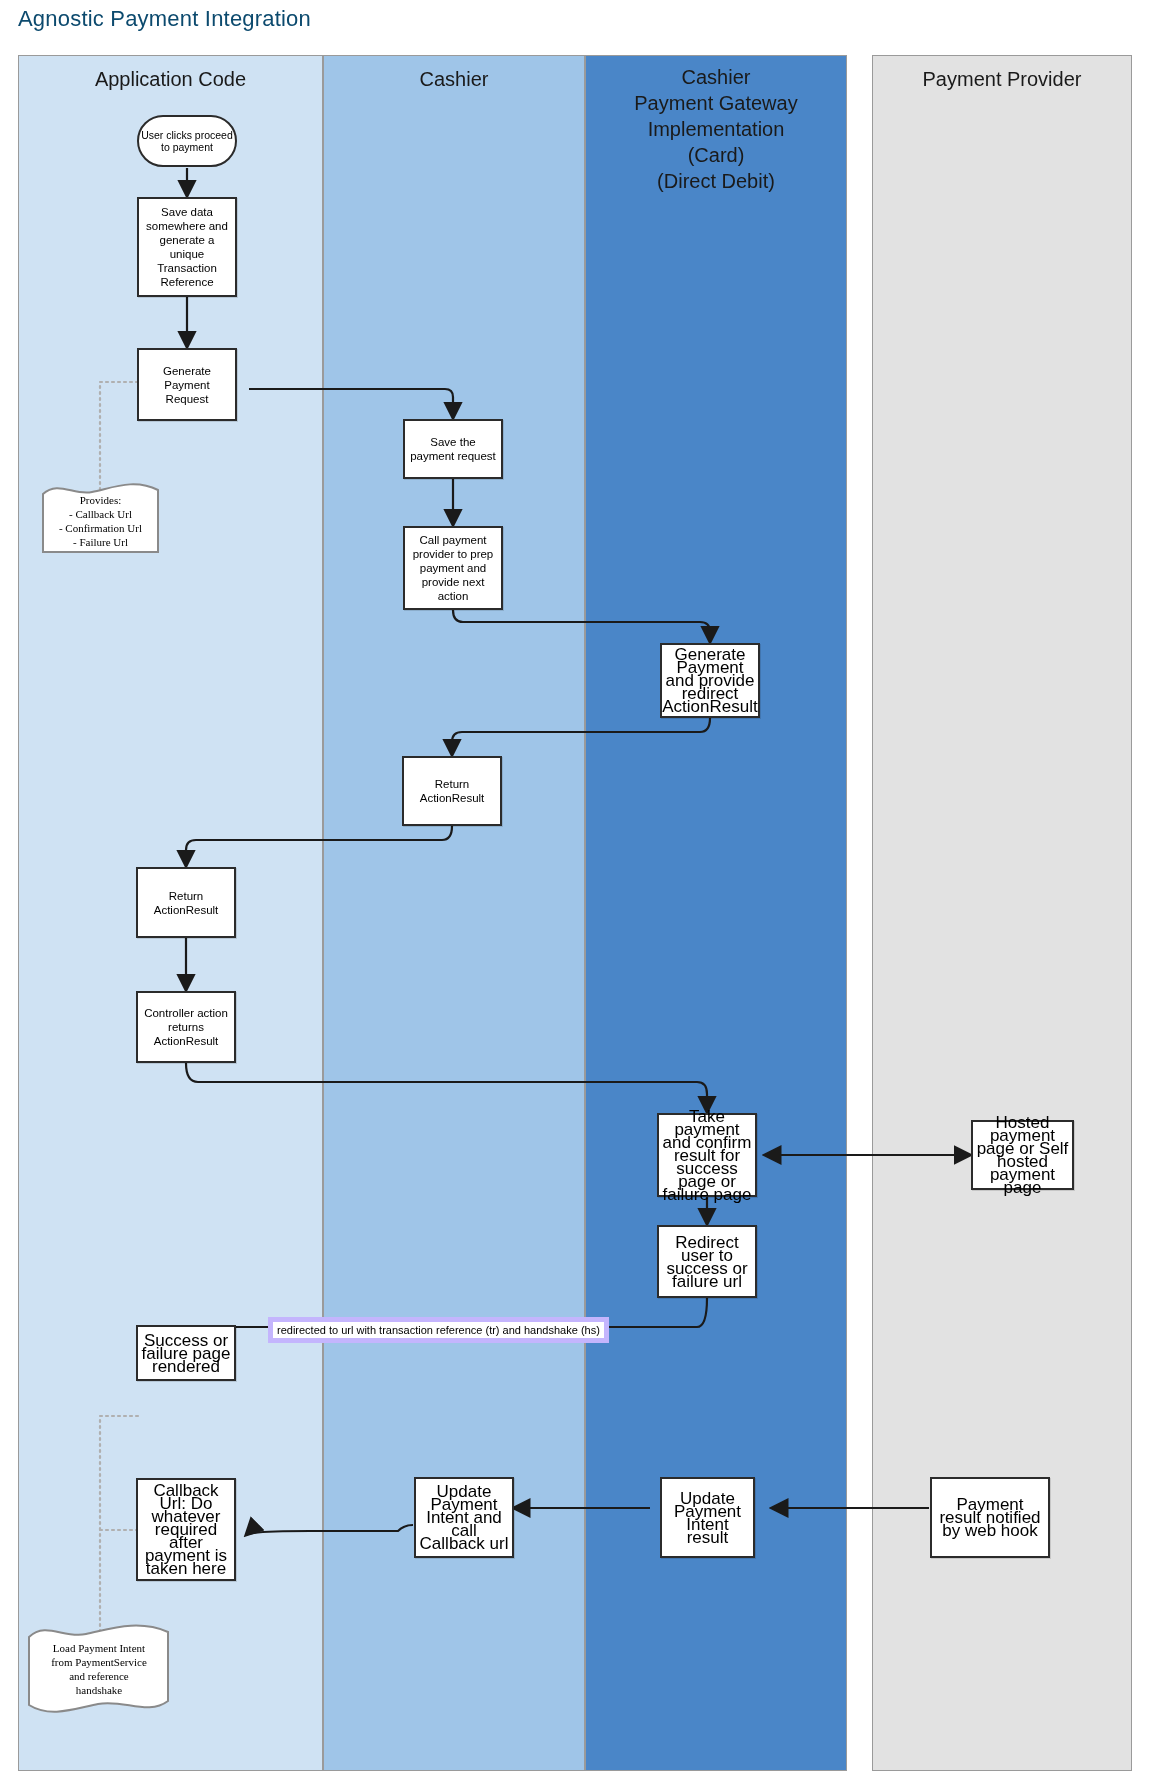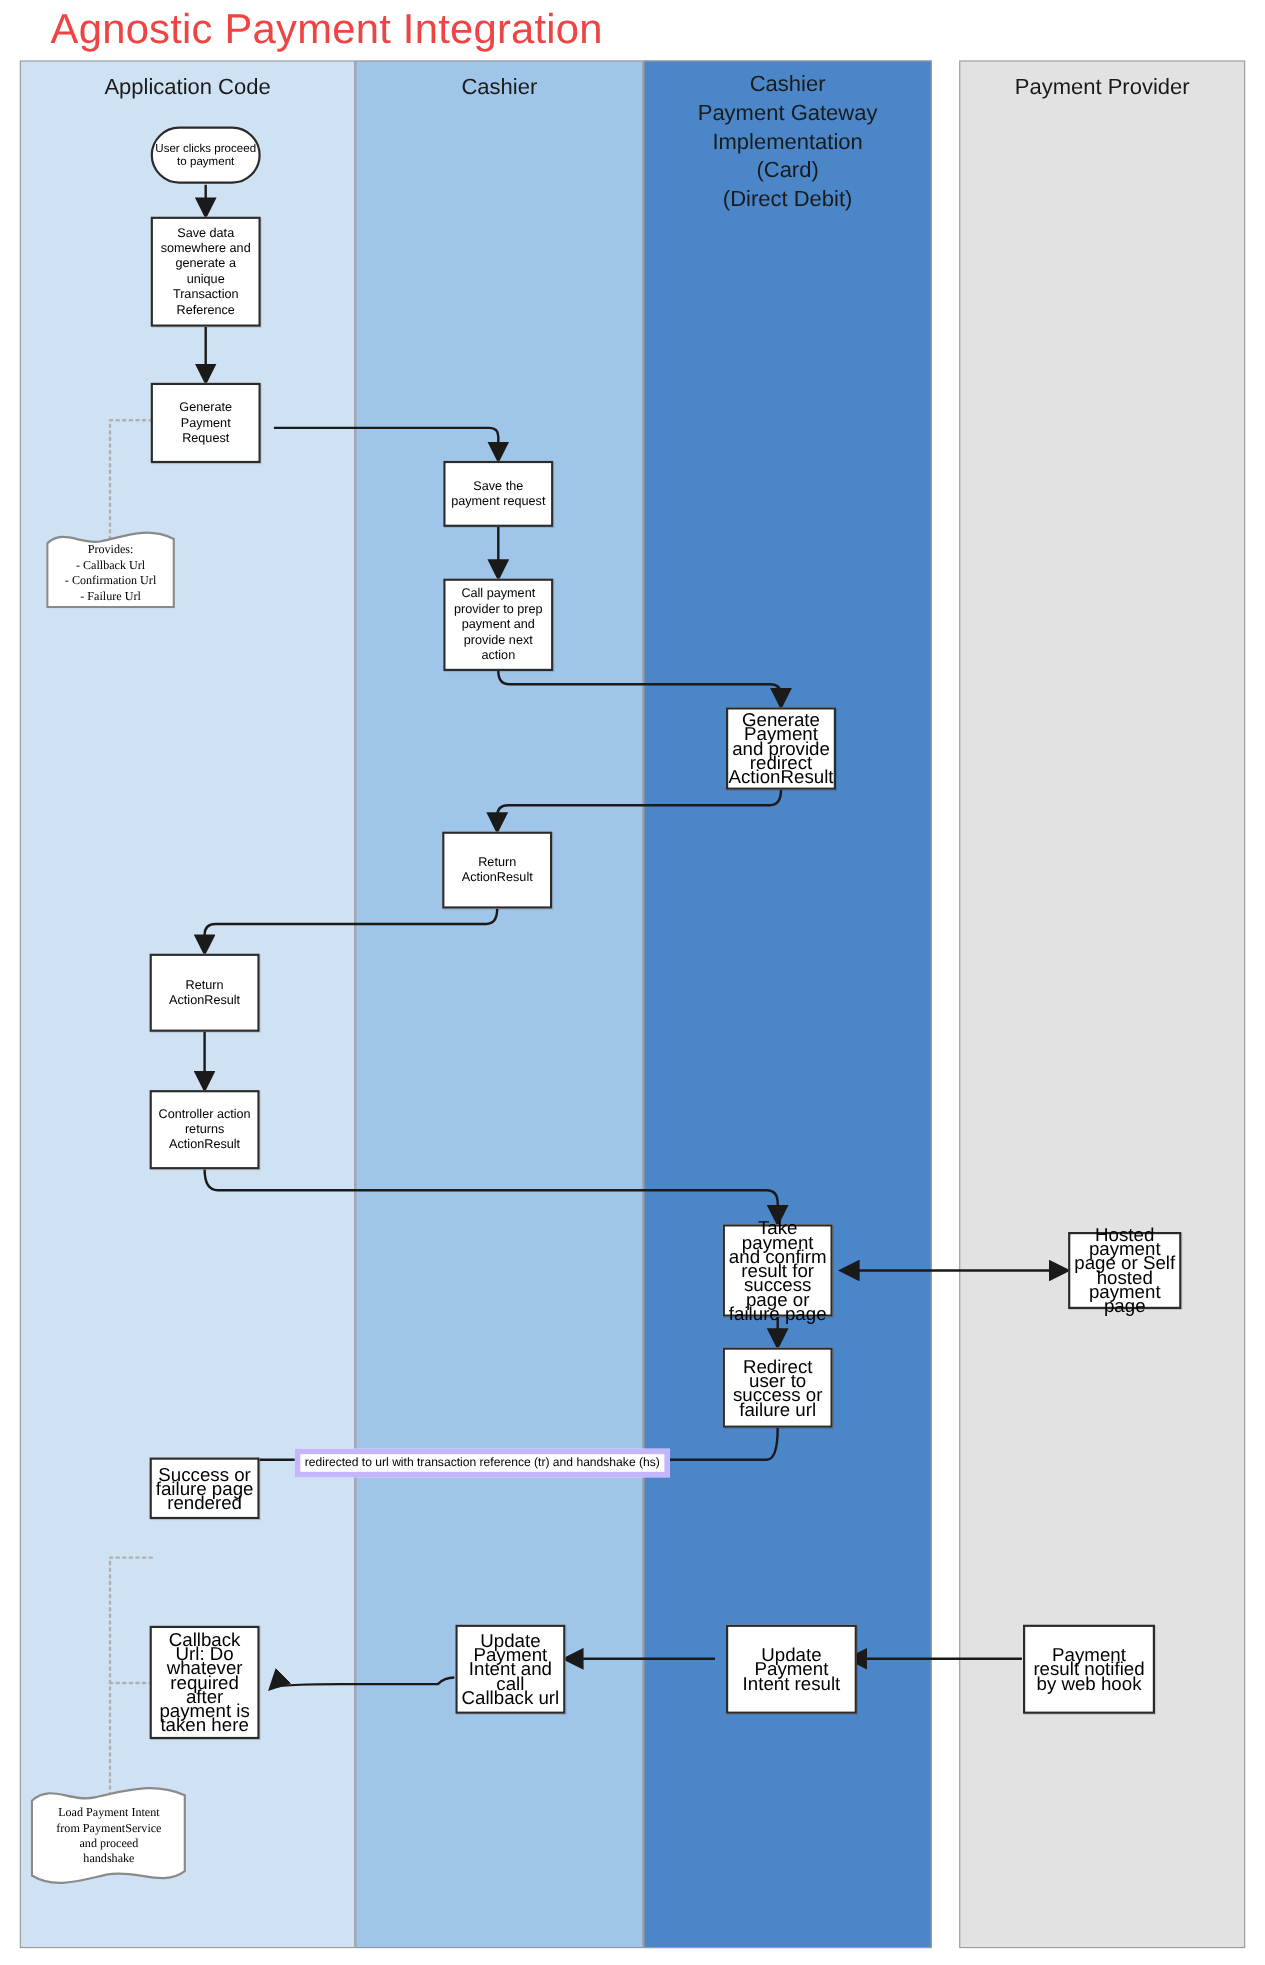--- a/index.html
+++ b/index.html
@@ -3,23 +3,22 @@
 <meta charset="utf-8">
 <style>
   html,body{margin:0;padding:0;background:#ffffff;}
   body{
     font-family:"Liberation Sans", sans-serif;
     width:1150px;height:1786px;position:relative;overflow:hidden;
     color:#000;
   }
   .page-title{
     position:absolute;left:18px;top:6px;
-    font-size:38px;letter-spacing:.2px;color:#ef4444;
+    font-size:22px;letter-spacing:.2px;color:#0c4a6e;
     white-space:nowrap;
-    margin-left:28px;
   }
   
   .lane{
     position:absolute;
     border:1px solid #9a9a9a;
     box-sizing:border-box;
   }
   .lane-title{
     position:absolute;left:0;right:0;
     text-align:center;
@@ -174,27 +173,27 @@
 <div class="node small" style="left:657px;top:1225px;width:100px;height:73px;">Redirect user to success or failure url</div>
 
 <div class="edge-label" style="left:268px;top:1317px;">redirected to url with transaction reference (tr) and handshake (hs)</div>
 
 <div class="node small" style="left:136px;top:1325px;width:100px;height:56px;">Success or failure page rendered</div>
 
 <div class="node small" style="left:136px;top:1478px;width:100px;height:103px;">Callback Url: Do whatever required after payment is taken here</div>
 
 <div class="node small" style="left:414px;top:1477px;width:100px;height:81px;">Update Payment Intent and call Callback url</div>
 
-<div class="node small" style="left:660px;top:1477px;width:119px;height:81px;">Update Payment Intent result</div>
+<div class="node small" style="left:660px;top:1477px;width:95px;height:81px;">Update Payment Intent result</div>
 
 <div class="node small" style="left:930px;top:1477px;width:120px;height:81px;">Payment result notified by web hook</div>
 
 <div class="note" style="left:28px;top:1621px;width:142px;height:95px;">
   <svg class="note-svg" viewBox="0 0 142 95" preserveAspectRatio="none">
     <path d="M1,16 C18,0 36,18 58,13 C82,8 110,-2 140,11 L140,80 C120,95 96,78 70,83 C46,88 22,97 1,84 Z" fill="#ffffff" stroke="#8a8a8a" stroke-width="2"></path>
   </svg>
   <div class="note-text">
     <div>Load Payment Intent</div>
     <div>from PaymentService</div>
-    <div>and proceed</div>
+    <div>and reference</div>
     <div>handshake</div>
   </div>
 </div>
 
 </body></html>

